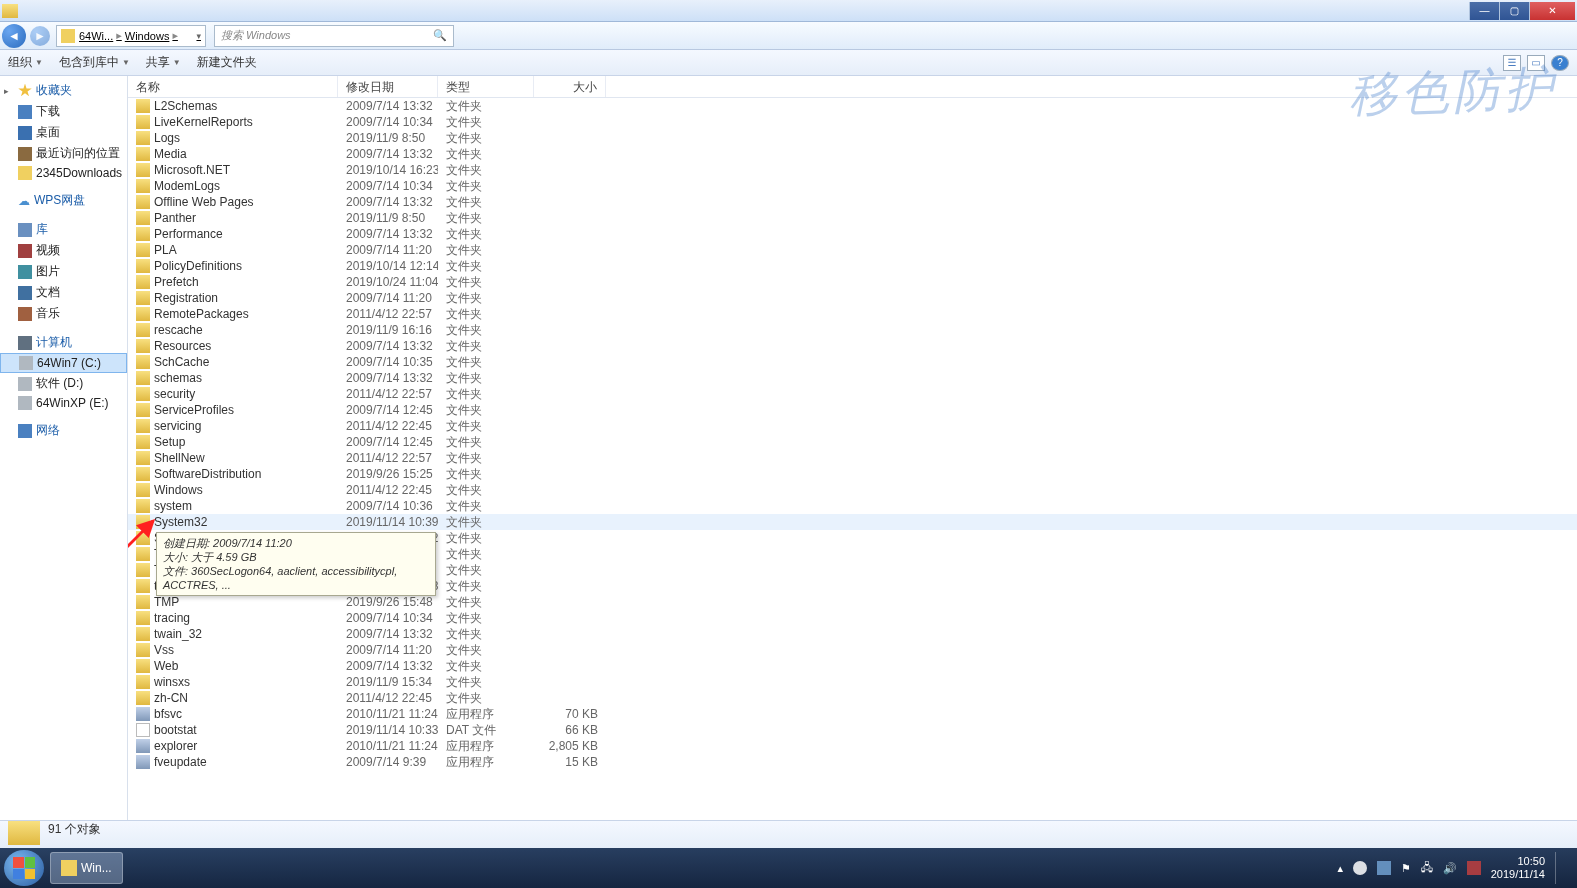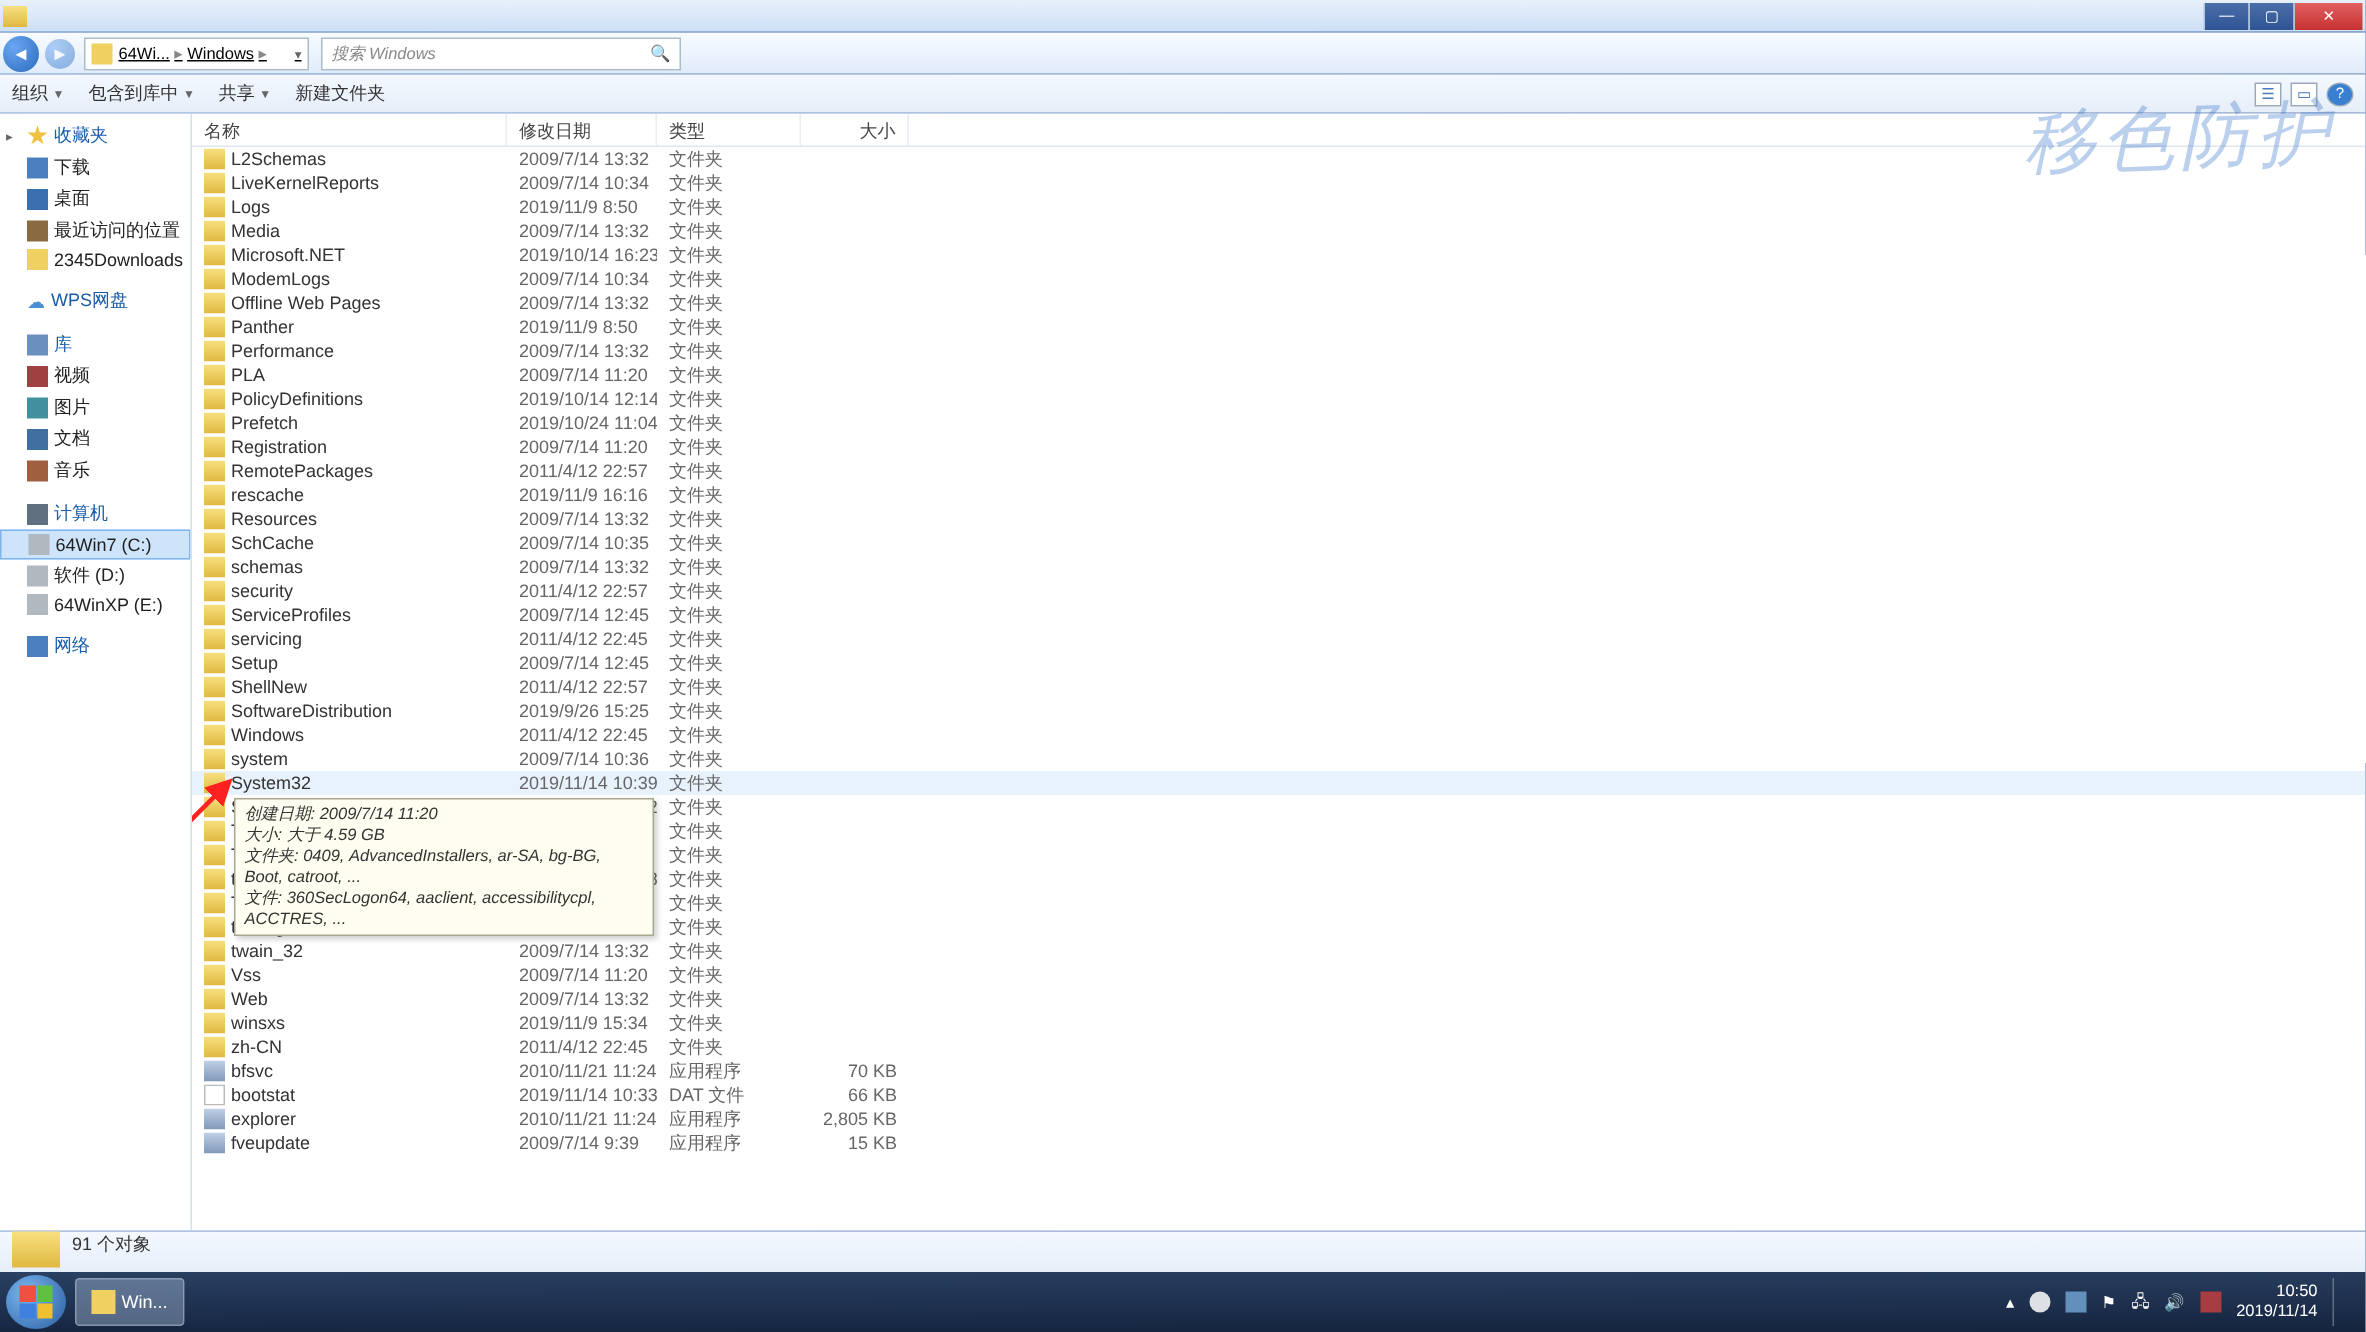--- a/index.html
+++ b/index.html
@@ -621,21 +621,20 @@
           <span class="f-icon fic-exe"></span>
           <span>fveupdate</span>
         </div>
         <div class="cell cell-date">2009/7/14 9:39</div>
         <div class="cell cell-type">应用程序</div>
         <div class="cell cell-size">15 KB</div>
       </div>
       <div class="tooltip" style="left:28px; top:456px; width:280px;">
       <div>创建日期: 2009/7/14 11:20</div>
       <div>大小: 大于 4.59 GB</div>
-      <div>文件夹: 0409, AdvancedInstallers, ar-SA, bg-BG, Boot, catroot, ...</div>
       <div>文件: 360SecLogon64, aaclient, accessibilitycpl, ACCTRES, ...</div>
     </div>
 
     <svg class="red-arrow" style="left:-20px; top:430px;" width="60" height="60">
       <defs>
           <marker id="ah" markerWidth="6" markerHeight="6" refX="5" refY="3" orient="auto">
             <path d="M0,0 L6,3 L0,6 Z" fill="#ff2020"></path>
           </marker>
         </defs>
       <line x1="5" y1="55" x2="45" y2="15" stroke="#ff2020" stroke-width="3" marker-end="url(#ah)"></line>

